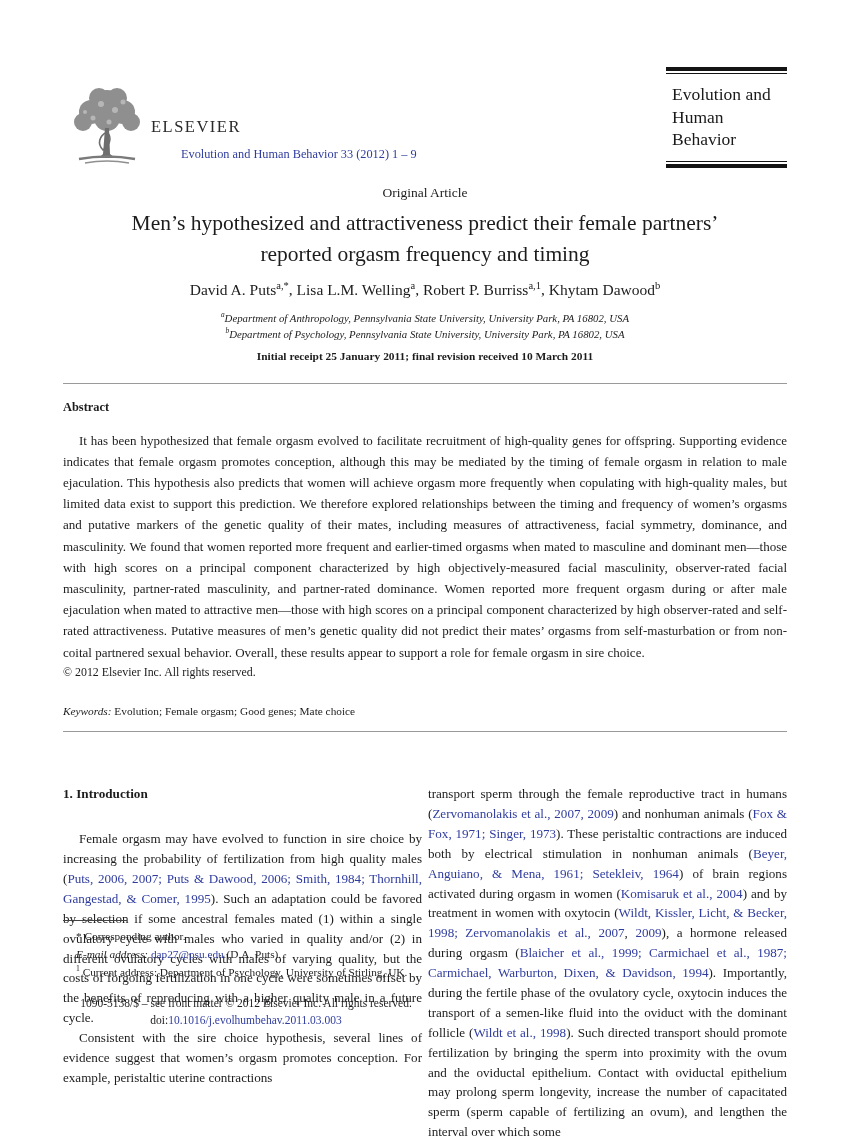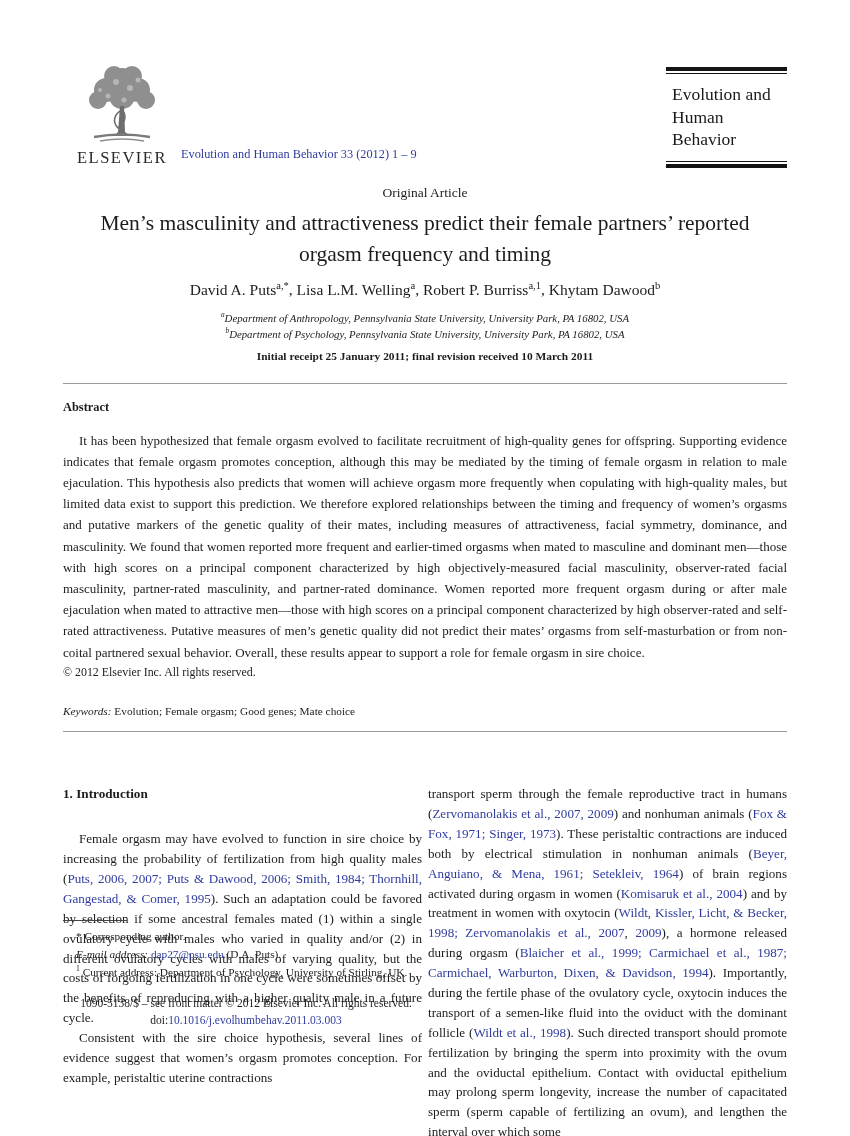--- a/index.html
+++ b/index.html
@@ -5,21 +5,21 @@
   :root{ --link:#2F3C9E; --ink:#1c1c1c; }
   *{margin:0;padding:0;box-sizing:border-box;}
   html,body{background:#fff;}
   .page{
     width:850px;height:1136px;background:#ffffff;position:relative;
     padding:58px 63px 0 63px;overflow:hidden;
     font-family:"Liberation Serif", serif;color:var(--ink);
   }
   
   .masthead{display:flex;justify-content:space-between;align-items:flex-end;height:110px;}
-  .logo{width:118px;display:flex;flex-direction:column;align-items:center;}
+  .logo{width:118px;display:flex;flex-direction:row;align-items:center;}
   .logo svg{display:block;}
   .logo-word{font-size:16.5px;letter-spacing:1.5px;color:#2a2a2a;margin-top:2px;}
   .citation{flex:1;text-align:left;color:var(--link);font-size:12.3px;margin-bottom:6px;}
   .jbox{width:121px;border-top:4px solid #141414;border-bottom:4px solid #141414;padding:2px 0;}
   .jbox-inner{border-top:1.2px solid #141414;border-bottom:1.2px solid #141414;
     padding:9px 6px 10px 6px;font-size:17.5px;line-height:1.3;color:#1a1a1a;}
   
   .article-type{text-align:center;font-size:13.5px;margin-top:17px;}
   .title{text-align:center;font-size:21.5px;font-weight:normal;line-height:1.45;margin:7px auto 0;max-width:660px;}
   .authors{text-align:center;font-size:15.5px;margin-top:11px;}
@@ -83,21 +83,21 @@
       </span>
       <div class="logo-word">ELSEVIER</div>
     </div>
     <div class="citation">Evolution and Human Behavior 33 (2012) 1 – 9</div>
     <div class="jbox">
       <div class="jbox-inner">Evolution and Human Behavior</div>
     </div>
   </div>
 
   <div class="article-type">Original Article</div>
-  <h1 class="title">Men’s masculinity and attractiveness predict their female partners’ reported orgasm frequency and timing</h1>
+  <h1 class="title">Men’s hypothesized and attractiveness predict their female partners’ reported orgasm frequency and timing</h1>
   <div class="authors"><span>David A. Puts</span><span class="sup">a,*</span><span>, Lisa L.M. Welling</span><span class="sup">a</span><span>, Robert P. Burriss</span><span class="sup">a,1</span><span>, Khytam Dawood</span><span class="sup">b</span></div>
   <div class="affils">
     <div><span class="sup">a</span><span>Department of Anthropology, Pennsylvania State University, University Park, PA 16802, USA</span></div>
     <div><span class="sup">b</span><span>Department of Psychology, Pennsylvania State University, University Park, PA 16802, USA</span></div>
   </div>
   <div class="received">Initial receipt 25 January 2011; final revision received 10 March 2011</div>
 
   <hr class="rule">
 
   <section>

